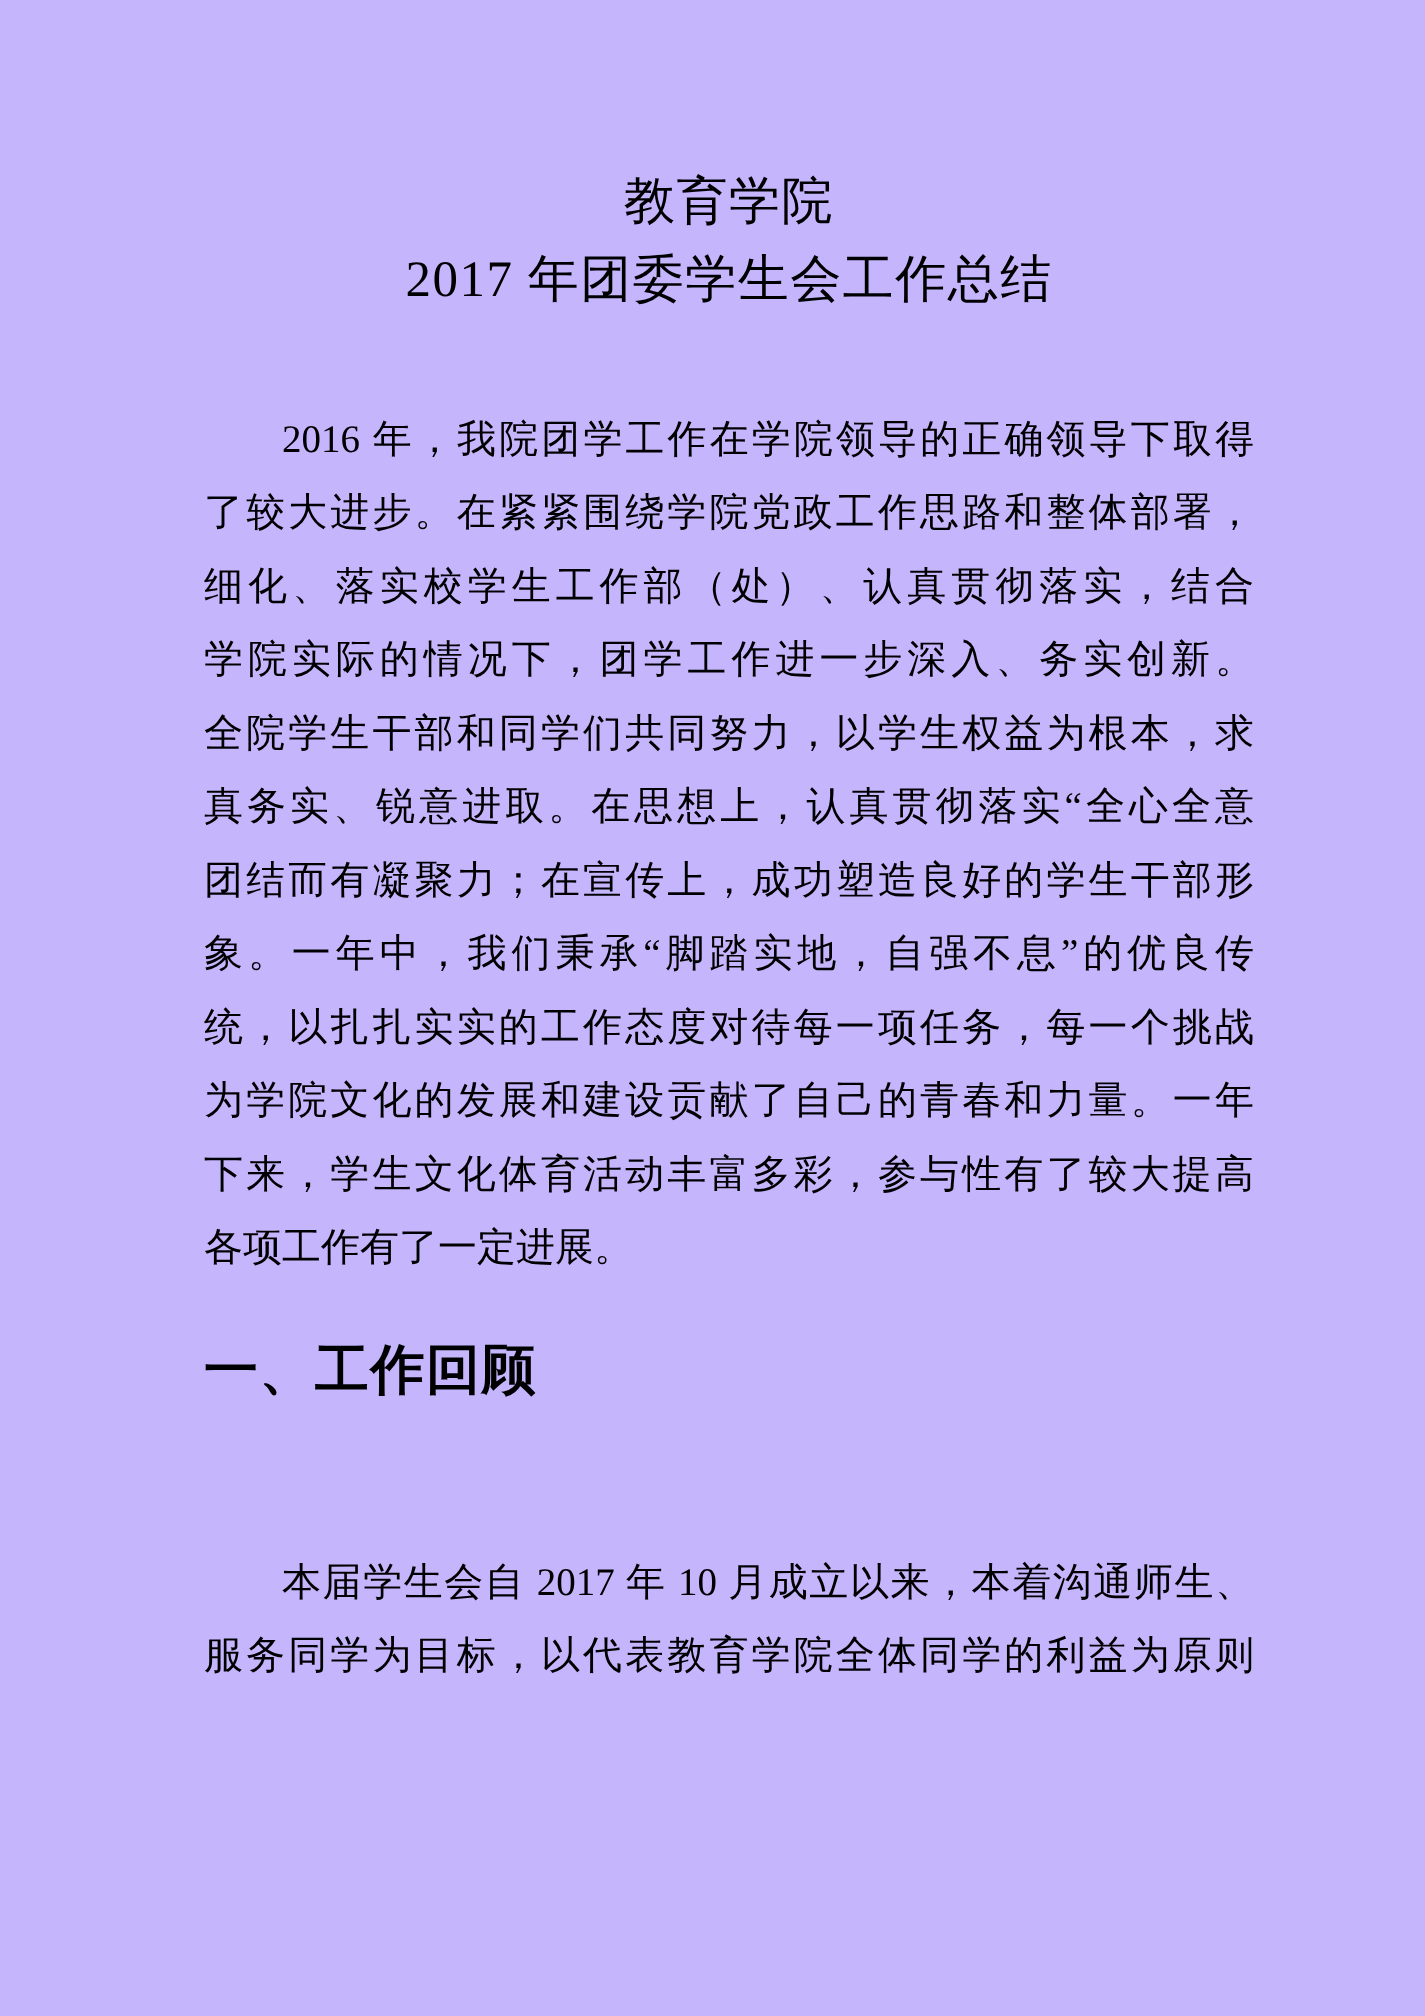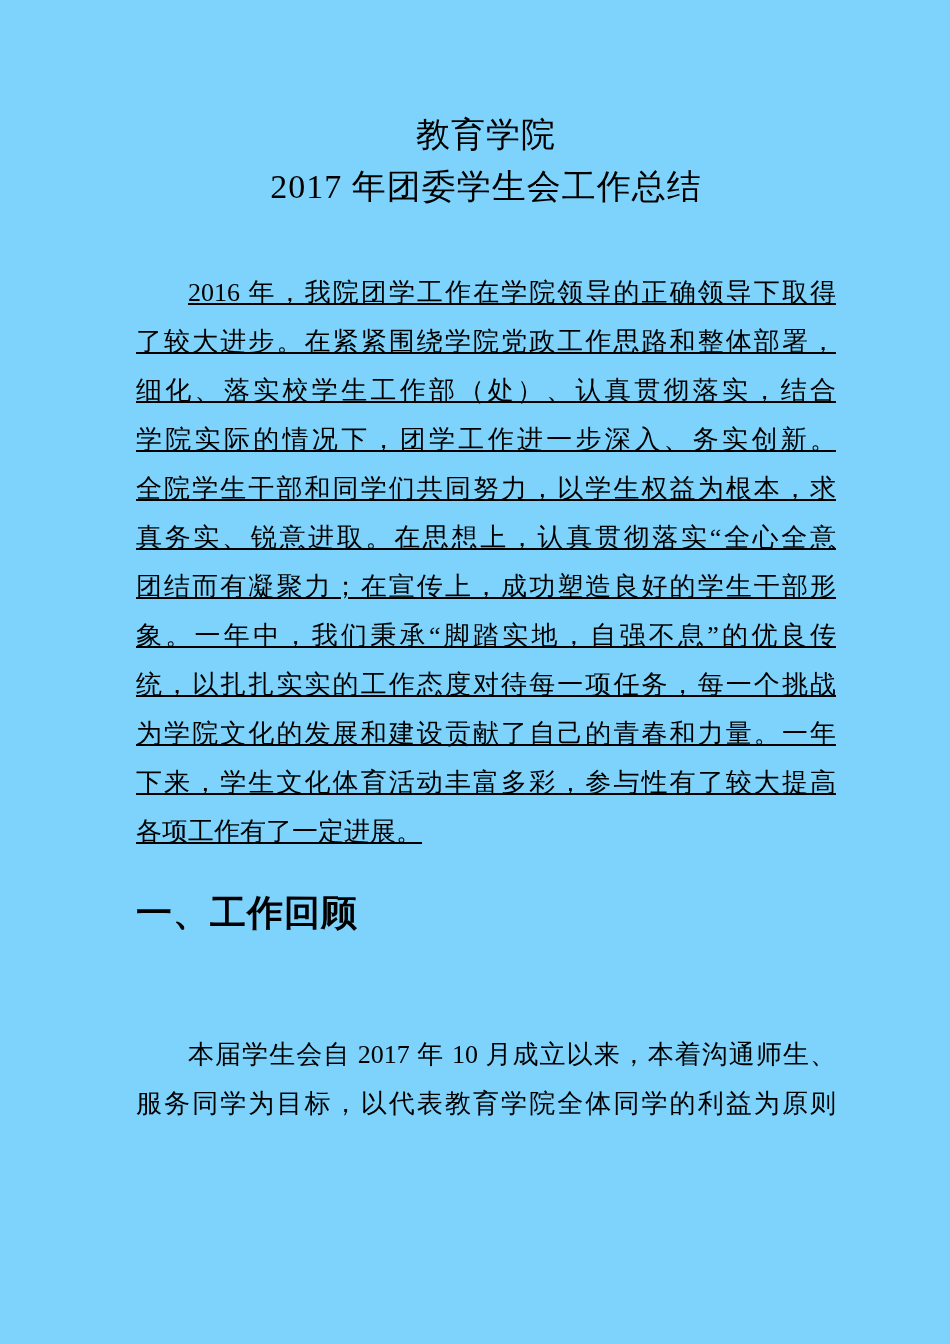--- a/index.html
+++ b/index.html
@@ -5,37 +5,37 @@
   * { box-sizing: border-box; }
   html, body {
     margin: 0;
     padding: 0;
     background: #ffffff;
   }
   .page {
     position: relative;
     width: 950px;
     height: 1344px;
-    background: #7dd3fc;
+    background: #c4b5fd;
     color: #000000;
     padding: 109px 114px 0 136px;
     overflow: hidden;
     font-family: "Liberation Serif", "DejaVu Serif", serif;
   }
   .doc-title {
     margin: 0;
     font-size: 34px;
     font-weight: 400;
     line-height: 52px;
     text-align: center;
     letter-spacing: 1px;
     white-space: nowrap;
   }
   .paragraph { margin: 0; }
-  .intro-paragraph { margin-top: 55px; text-decoration: underline; }
+  .intro-paragraph { margin-top: 55px; }
   .section-paragraph { margin-top: 92px; }
   .line {
     font-size: 26px;
     line-height: 49px;
     text-align: justify;
     text-align-last: justify;
     white-space: nowrap;
     overflow: hidden;
   }
   .line.indent { padding-left: 52px; }

